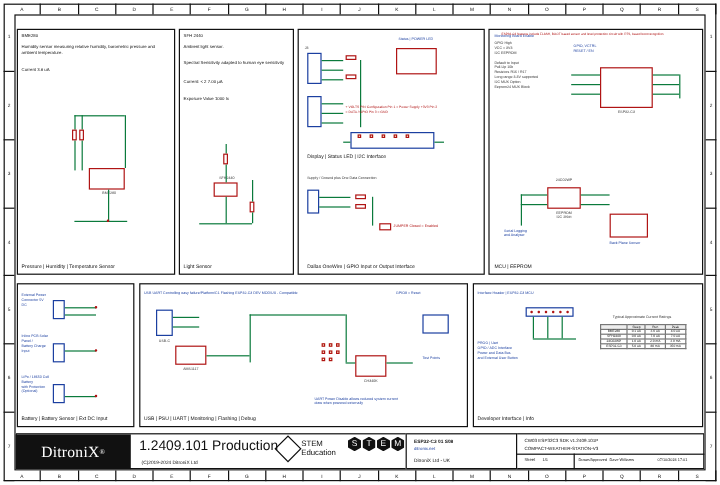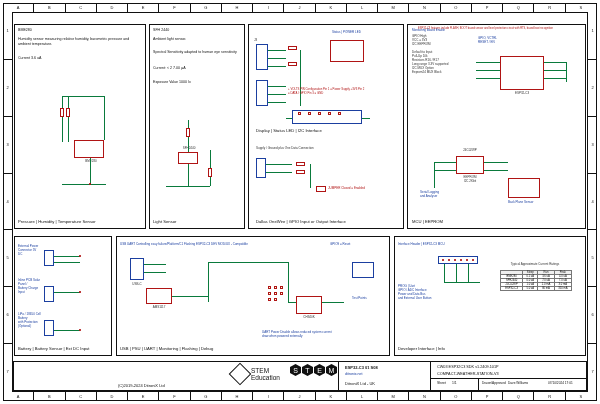--- a/index.html
+++ b/index.html
@@ -333,20 +333,25 @@
           <td>ESP32-C3</td>
           <td>5.0 uA</td>
           <td>80 mA</td>
           <td>350 mA</td>
         </tr>
       </tbody>
   </table>
   <div class="block-title" style="left:398px;top:346px;">Developer Interface | Info</div>
 
   <div class="tb" style="left:13px;top:361px;width:574px;height:30px;"></div>
+  <div class="logo">
+    <span>DitroniX</span>
+      <sup>®</sup>
+  </div>
+  <div class="prod-title">1.2409.101 Production</div>
   <div class="prod-sub">(C)2019-2024 DitroniX Ltd</div>
 
   <div style="position:absolute;left:232px;top:366px;display:flex;align-items:center;">
     <div style="width:14px;height:14px;border:1px solid #111;transform:rotate(45deg);margin-right:3px;"></div>
     <div style="font-size:6.5px;line-height:1.1;color:#111;white-space:pre-line;">STEM
 Education</div>
   </div>
   <div style="position:absolute;left:290px;top:364px;display:flex;" id="stemhexes">
       <div class="hex">
         <span>S</span>

